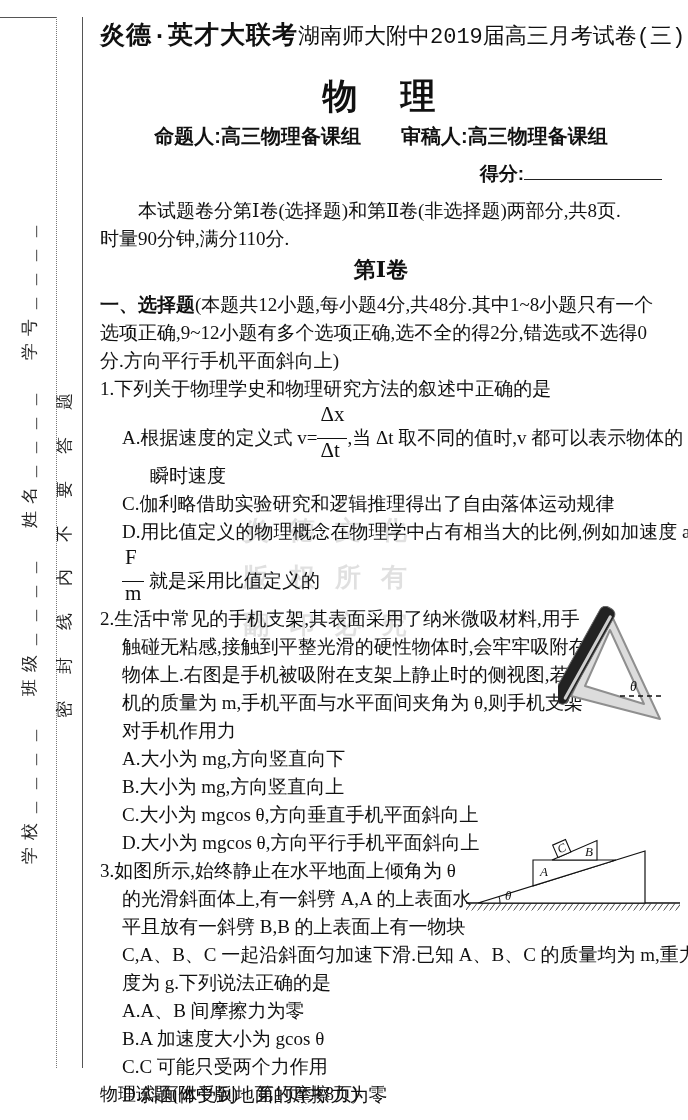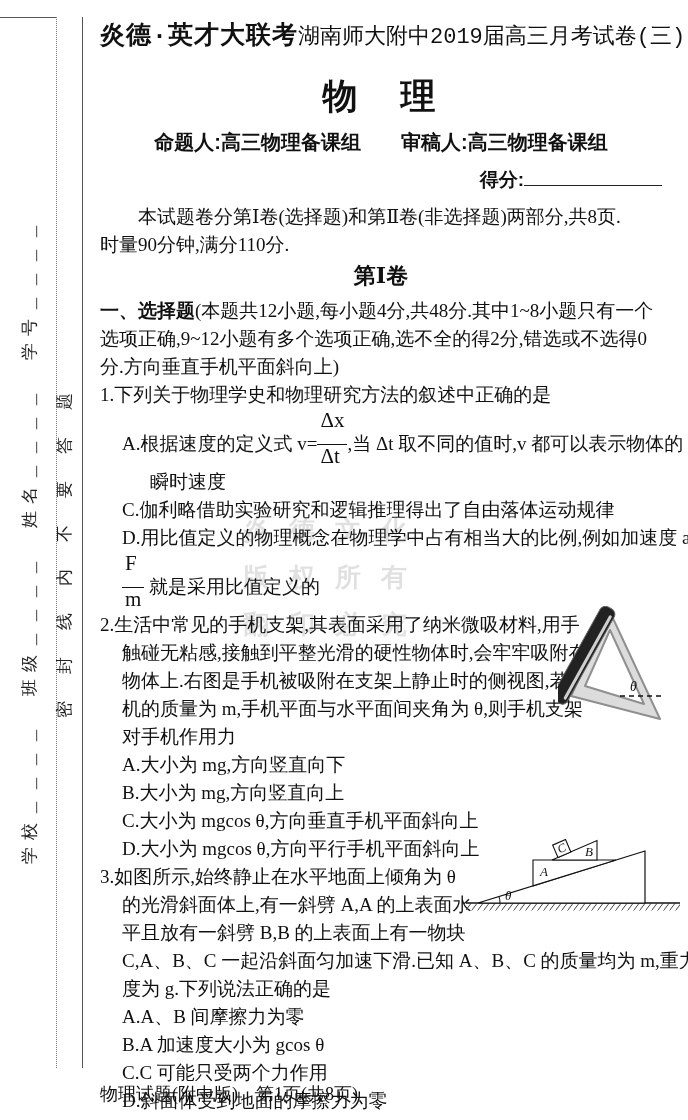--- a/index.html
+++ b/index.html
@@ -23,21 +23,21 @@
   .watermark div{height:47px;line-height:47px;white-space:nowrap;}
 
   
   .content{left:100px;top:0;width:562px;}
   .line{white-space:nowrap;font-size:19px;line-height:28px;}
   .center{text-align:center;}
   .sans{font-family:"Liberation Sans","DejaVu Sans",sans-serif;}
   .hdr{margin-top:20px;font-size:22px;line-height:34px;font-family:Liberation Mono, monospace;}
   .hdr .brand{font-weight:700;font-size:25px;letter-spacing:1px;}
   .subject{margin-top:20px;font-weight:700;font-size:35px;line-height:42px;letter-spacing:4px;text-align:center;}
-  .setters{margin-top:10px;font-weight:700;font-size:20px;line-height:30px;}
+  .setters{margin-top:4px;font-weight:700;font-size:20px;line-height:30px;}
   .score-row{margin-top:8px;text-align:right;font-weight:700;font-size:19px;line-height:30px;}
   .score-blank{display:inline-block;width:138px;height:1em;border-bottom:1.5px solid #222;vertical-align:baseline;}
   .intro{margin-top:8px;}
   .indent1{padding-left:38px;}
   .part-title{margin-top:0;font-weight:700;font-size:22px;line-height:34px;}
   .sec{margin-top:4px;}
   .sec .lbl{font-weight:700;}
   .opt{padding-left:22px;}
   .cont{padding-left:50px;}
   .tall{line-height:42px;}
@@ -85,21 +85,21 @@
       <div class="line">时量90分钟,满分110分.</div>
     </div>
 
     <div class="line part-title center">第Ⅰ卷</div>
 
     <div class="sec">
       <div class="line">
         <span class="lbl sans">一、选择题</span><span>(本题共12小题,每小题4分,共48分.其中1~8小题只有一个</span>
       </div>
       <div class="line">选项正确,9~12小题有多个选项正确,选不全的得2分,错选或不选得0</div>
-      <div class="line">分.方向垂直手机平面斜向上)</div>
+      <div class="line">分.方向平行手机平面斜向上)</div>
     </div>
 
     <div>
       <div class="line">1.下列关于物理学史和物理研究方法的叙述中正确的是</div>
       <div class="line opt tall">
         <span>A.根据速度的定义式 v=</span><span class="frac"><span class="num">Δx</span><span class="den">Δt</span></span><span>,当 Δt 取不同的值时,v 都可以表示物体的</span>
       </div>
       <div class="line cont">瞬时速度</div>
       <div class="line opt">C.伽利略借助实验研究和逻辑推理得出了自由落体运动规律</div>
       <div class="line opt">D.用比值定义的物理概念在物理学中占有相当大的比例,例如加速度 a=</div>

